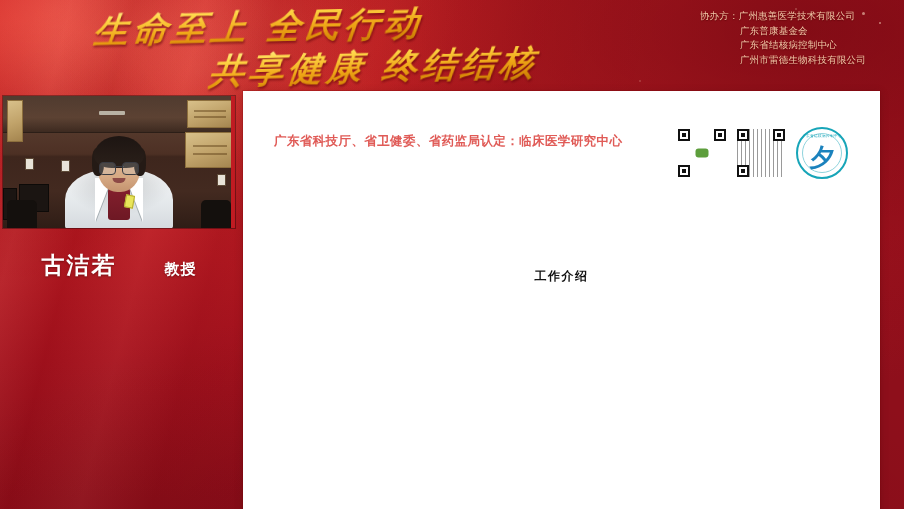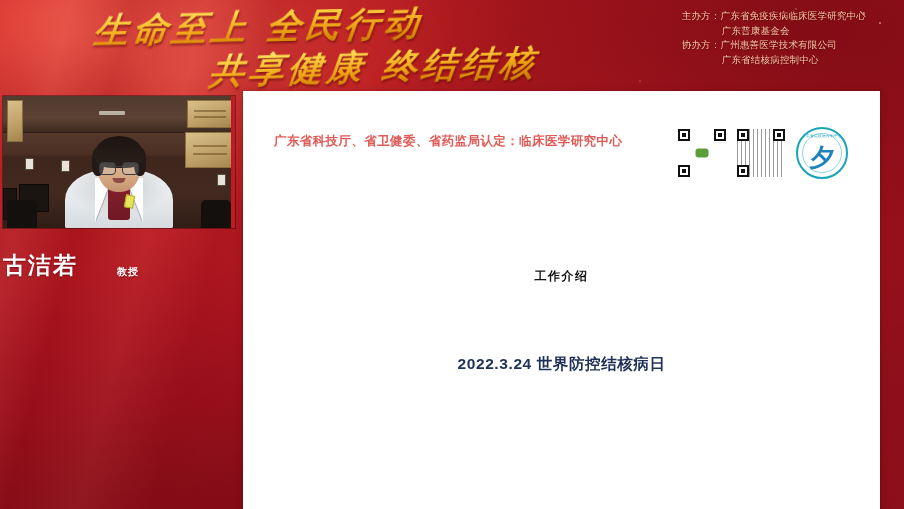--- a/index.html
+++ b/index.html
@@ -319,32 +319,33 @@
 
   
   .speaker {
     margin-top: 22px;
     text-align: center;
     width: 232px;
   }
   .speaker-row {
     display: flex;
     align-items: flex-end;
-    justify-content: flex-start;
+    justify-content: center;
+    gap: 9px;
   }
   .speaker-name {
     color: #ffffff;
     font-size: 23px;
     font-weight: bold;
     letter-spacing: 2px;
     text-shadow: 0 1px 2px rgba(70,0,4,0.5);
   }
   .speaker-title {
     color: #ffffff;
-    font-size: 10px;
+    font-size: 15px;
     font-weight: bold;
     letter-spacing: 1px;
     padding-bottom: 2px;
     text-shadow: 0 1px 2px rgba(70,0,4,0.5);
     margin-left: 39px;
   }
   .speaker-org {
     margin-top: 9px;
     color: #ffffff;
     font-size: 14px;
@@ -533,24 +534,24 @@
     <span class="sparkle" style="left:795px; top:8px;  width:2px; height:2px; opacity:.5;"></span>
     <span class="sparkle" style="left:639px; top:80px; width:2px; height:2px; opacity:.4;"></span>
   </div>
 
   <div class="banner">
     <div class="calli calli-1">生命至上 全民行动</div>
     <div class="calli calli-2">共享健康 终结结核</div>
   </div>
 
   <div class="org">
-    <div class="org-line">主办方：广东省免疫疾病临床医学研究中心</div>
+    <div class="org-line">协办方：广州惠善医学技术有限公司</div>
     <div class="org-line indented">广东普康基金会</div>
-    <div class="org-line">协办方：广州惠善医学技术有限公司</div>
     <div class="org-line indented">广东省结核病控制中心</div>
+    <div class="org-line indented">广州市雷德生物科技有限公司</div>
   </div>
 
   <div class="video-col">
 
     <div class="video-frame">
       <div class="vid-wall"></div>
       <div class="vid-wall-top"></div>
 
       <div class="vid-strip" style="left:96px; top:15px; width:26px;"></div>
 
@@ -623,19 +624,18 @@
         <span class="finder bl"></span>
       </div>
       <div class="logo-circ">
         <span class="ring"></span>
         <span class="arc-text">广东省结核病控制中心</span>
         <span class="swoosh">夕</span>
       </div>
     </div>
 
     <div class="slide-subtitle">工作介绍</div>
-    <div class="slide-date">2022.3.24 世界防控结核病日</div>
     <div class="slide-pageno">1</div>
 
   </div>
 
 
 </div>
 
 </body></html>

